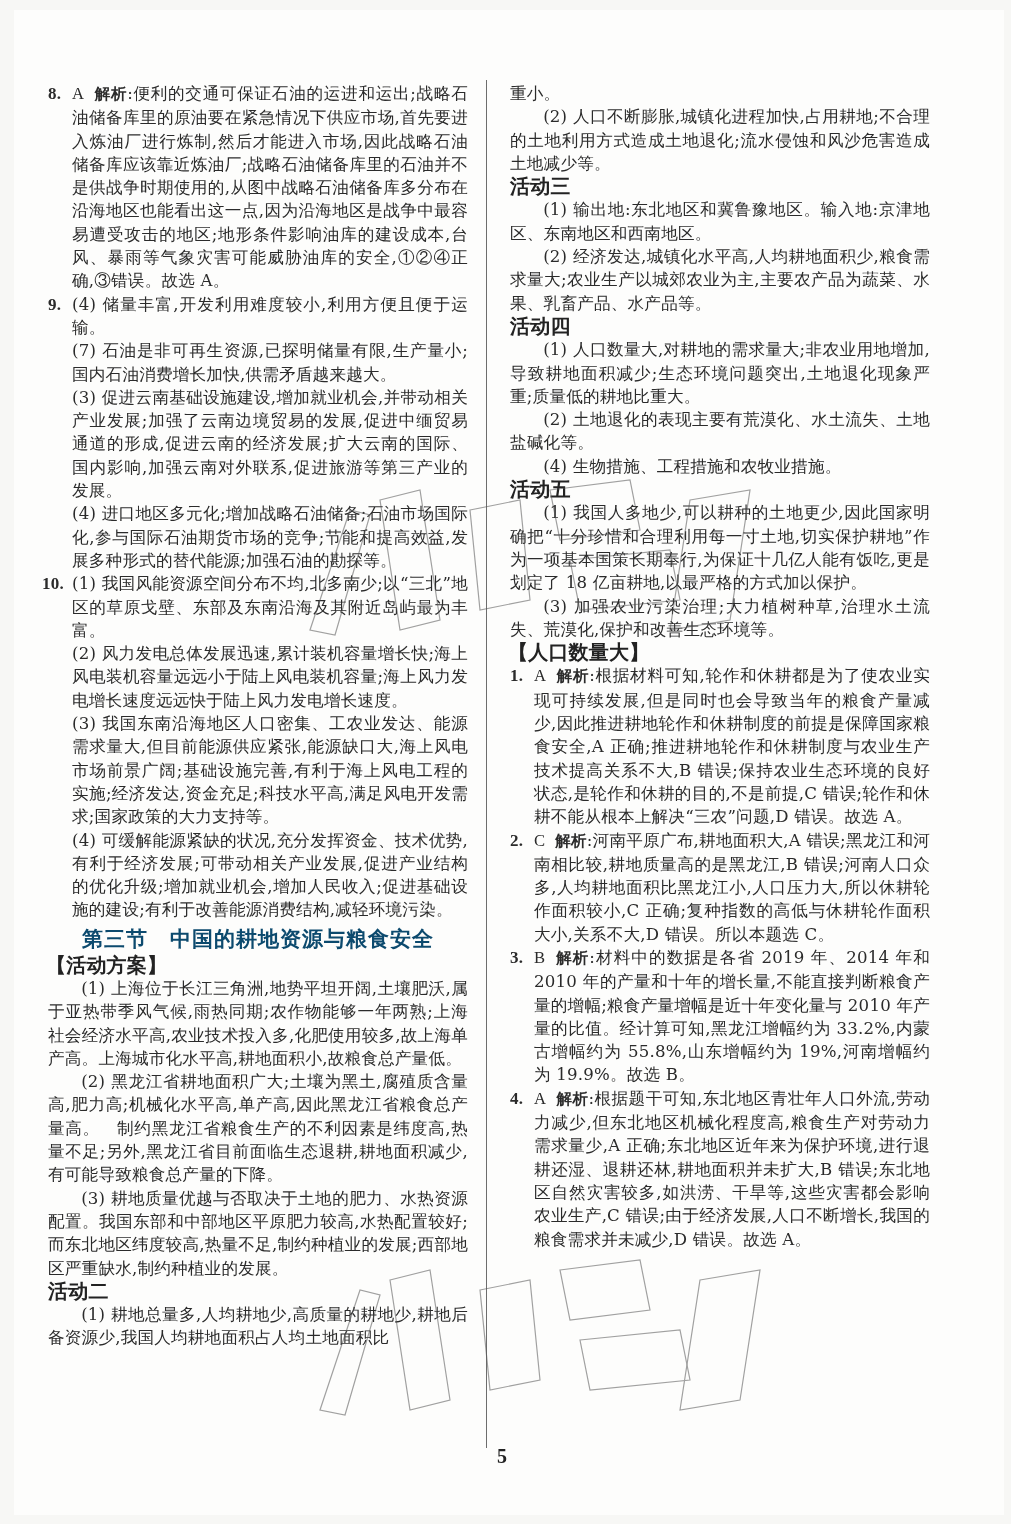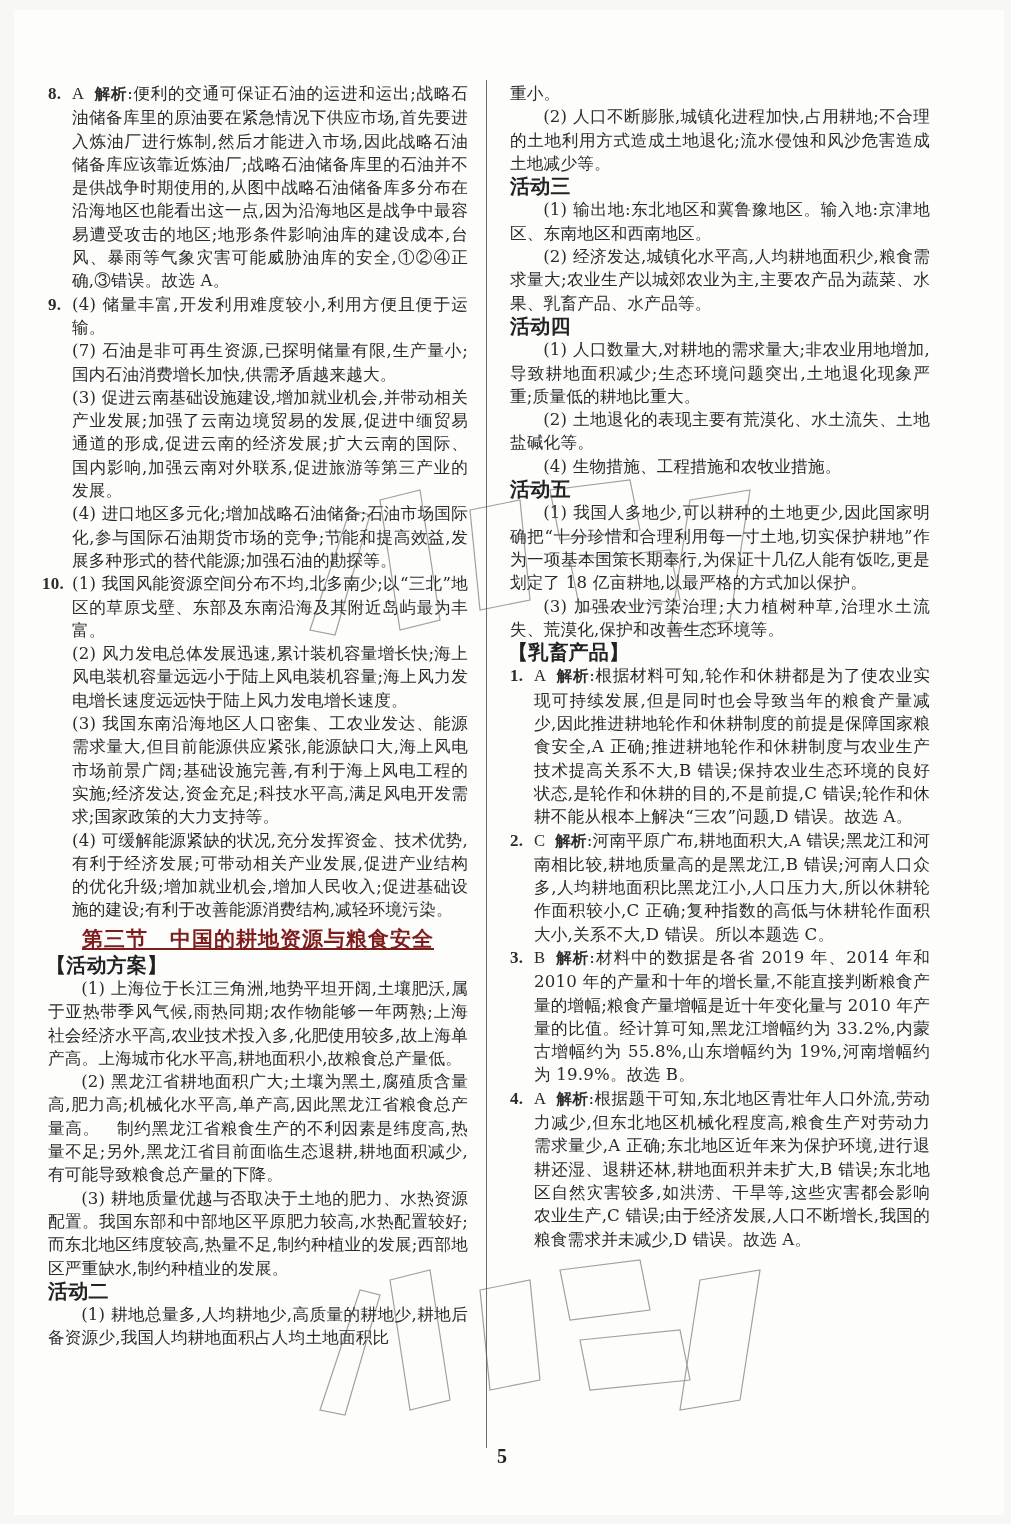--- a/index.html
+++ b/index.html
@@ -29,22 +29,21 @@
     position: absolute; left: 0; top: 0; font-weight: bold;
     font-family: "Liberation Serif", serif; font-size: 17px;
   }
   .q .ans { font-family: "Liberation Serif", serif; margin-right: 10px; }
   .q .jx { font-weight: bold; font-family: "DejaVu Sans", sans-serif; font-size: 15.5px; margin-top: 30px; }
   .p { margin: 0; }
   .ind { text-indent: 2em; }
   .sec-title {
     font-family: "DejaVu Serif", serif; font-weight: bold; font-size: 21px;
     line-height: 30px; text-align: center; margin: 2px 0 0 0; letter-spacing: 1px;
-    color: #7f1d1d;
-    text-decoration: underline;
+    color: #0c4a6e;
   }
   .bracket-head, .act-head {
     font-family: "DejaVu Sans", sans-serif; font-weight: bold; font-size: 20px;
     line-height: 23.3px; color: #222;
   }
   .bracket-head { margin-left: -2px; }
   .page-num {
     position: absolute; left: 497px; top: 1445px; font-weight: bold;
     font-family: "Liberation Serif", serif; font-size: 20px; color: #222;
   }
@@ -103,21 +102,21 @@
 
   <div class="act-head">活动四</div>
   <p class="p ind">(1) 人口数量大,对耕地的需求量大;非农业用地增加,导致耕地面积减少;生态环境问题突出,土地退化现象严重;质量低的耕地比重大。</p>
   <p class="p ind">(2) 土地退化的表现主要有荒漠化、水土流失、土地盐碱化等。</p>
   <p class="p ind">(4) 生物措施、工程措施和农牧业措施。</p>
 
   <div class="act-head">活动五</div>
   <p class="p ind">(1) 我国人多地少,可以耕种的土地更少,因此国家明确把“十分珍惜和合理利用每一寸土地,切实保护耕地”作为一项基本国策长期奉行,为保证十几亿人能有饭吃,更是划定了 18 亿亩耕地,以最严格的方式加以保护。</p>
   <p class="p ind">(3) 加强农业污染治理;大力植树种草,治理水土流失、荒漠化,保护和改善生态环境等。</p>
 
-  <div class="bracket-head">【乳畜产品】</div>
+  <div class="bracket-head">【人口数量大】</div>
 
   <div class="q">
     <span class="num">1.</span>
     <span class="ans">A</span><span class="jx">解析</span><span>:根据材料可知,轮作和休耕都是为了使农业实现可持续发展,但是同时也会导致当年的粮食产量减少,因此推进耕地轮作和休耕制度的前提是保障国家粮食安全,A 正确;推进耕地轮作和休耕制度与农业生产技术提高关系不大,B 错误;保持农业生态环境的良好状态,是轮作和休耕的目的,不是前提,C 错误;轮作和休耕不能从根本上解决“三农”问题,D 错误。故选 A。</span>
   </div>
   <div class="q">
     <span class="num">2.</span>
     <span class="ans">C</span><span class="jx">解析</span><span>:河南平原广布,耕地面积大,A 错误;黑龙江和河南相比较,耕地质量高的是黑龙江,B 错误;河南人口众多,人均耕地面积比黑龙江小,人口压力大,所以休耕轮作面积较小,C 正确;复种指数的高低与休耕轮作面积大小,关系不大,D 错误。所以本题选 C。</span>
   </div>
   <div class="q">

